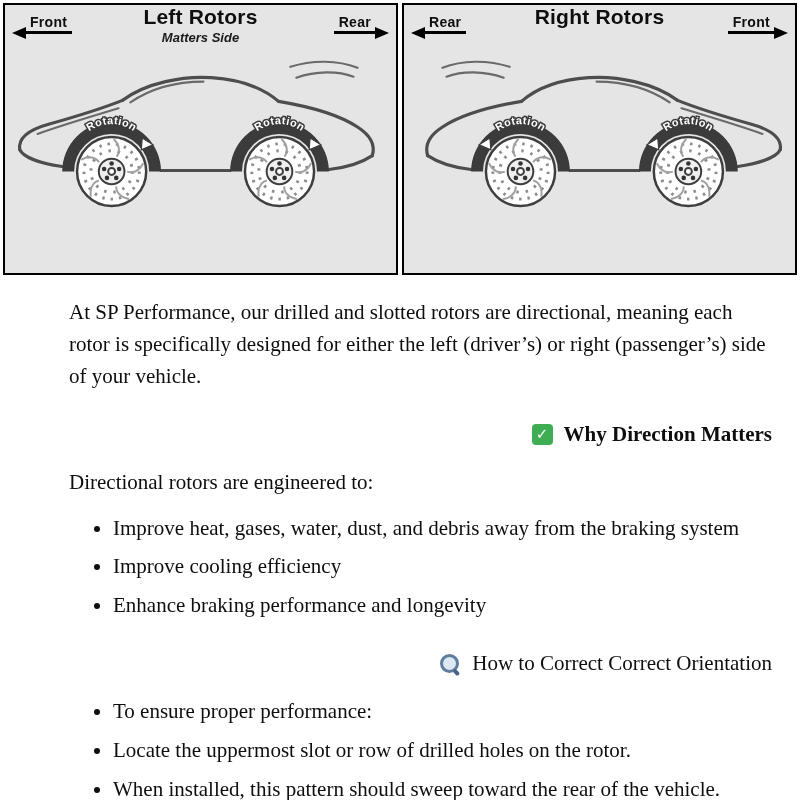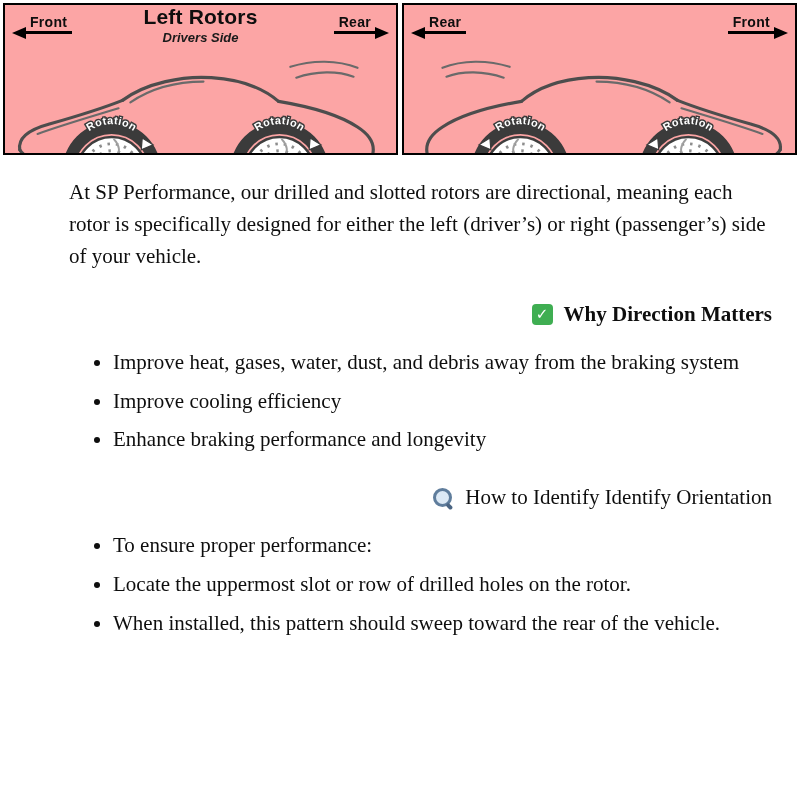--- a/index.html
+++ b/index.html
@@ -1,21 +1,21 @@
 <!DOCTYPE html>
 <html><head>
 <meta charset="utf-8">
 <style>
   * { box-sizing: border-box; }
   html,body { margin:0; padding:0; background:#fff; width:800px; }
   body { font-family:"Liberation Serif", serif; color:#0e0e0e; }
 
   
   .diagram { display:flex; gap:4px; padding:3px 3px 0 3px; }
-  .panel { position:relative; flex:1; border:2.5px solid #000; background:#fca5a5; height:152px; overflow:hidden; }
+  .panel { position:relative; flex:1; border:2.5px solid #000; background:#e5e5e5; height:272px; overflow:hidden; }
   .panel-head { position:relative; height:46px; }
   .panel-title { text-align:center; font-family:"Liberation Sans",sans-serif; font-weight:bold; font-size:21px; letter-spacing:.2px; }
   .panel-sub { text-align:center; font-family:"Liberation Sans",sans-serif; font-weight:bold; font-style:italic; font-size:13px; color:#1a1a1a; margin-top:1px; }
   .dir { position:absolute; top:9px; font-family:"Liberation Sans",sans-serif; font-weight:bold; font-size:14px; border-bottom:3px solid #000; padding:0 5px 1px 5px; letter-spacing:.3px; }
   .dir-left { left:20px; }
   .dir-left::before { content:""; position:absolute; left:-13px; bottom:-8px; width:0; height:0;
      border-top:6.5px solid transparent; border-bottom:6.5px solid transparent; border-right:14px solid #000; }
   .dir-right { right:20px; }
   .dir-right::after { content:""; position:absolute; right:-13px; bottom:-8px; width:0; height:0;
      border-top:6.5px solid transparent; border-bottom:6.5px solid transparent; border-left:14px solid #000; }
@@ -61,21 +61,21 @@
 <body>
 
 <div class="diagram">
 
   <div class="panel">
     <div class="panel-head">
       <span class="dir dir-left">
         <span>Front</span>
       </span>
       <div class="panel-title">Left Rotors</div>
-      <div class="panel-sub">Drivers Side</div>
+      <div class="panel-sub">Matters Side</div>
       <span class="dir dir-right">
         <span>Rear</span>
       </span>
     </div>
 
     <svg class="car-svg" viewBox="0 0 390 160">
       <g class="sketch">
         <path d="M 12 100 C 10 88 20 80 42 74 C 70 66 96 58 116 50"></path>
         <path d="M 116 50 C 140 32 178 25 206 27 C 238 29 260 39 274 51"></path>
         <path d="M 274 51 C 304 56 336 65 354 77 C 368 86 372 96 369 106"></path>
@@ -141,20 +141,21 @@
       <text class="rot-text"><textPath href="#arc-l-r" startOffset="50%" text-anchor="middle">Rotation</textPath></text>
       <polygon class="rot-arrow" points="306,88 317,95 305,100"></polygon>
     </svg>
   </div>
 
   <div class="panel">
     <div class="panel-head">
       <span class="dir dir-left">
         <span>Rear</span>
       </span>
+      <div class="panel-title">Right Rotors</div>
       <span class="dir dir-right">
         <span>Front</span>
       </span>
     </div>
 
     <svg class="car-svg" viewBox="0 0 390 160">
       <g transform="translate(390,0) scale(-1,1)">
         <g class="sketch">
           <path d="M 12 100 C 10 88 20 80 42 74 C 70 66 96 58 116 50"></path>
           <path d="M 116 50 C 140 32 178 25 206 27 C 238 29 260 39 274 51"></path>
@@ -225,30 +226,31 @@
 
 <div class="article">
 
   <p>At SP Performance, our drilled and slotted rotors are directional, meaning each rotor is specifically designed for either the left (driver’s) or right (passenger’s) side of your vehicle.</p>
 
   <div class="sec-head bold">
     <span class="check-icon"></span>
     <span class="sec-title">Why Direction Matters</span>
   </div>
 
+  <p>Directional rotors are engineered to:</p>
 
   <ul>
     <li>Improve heat, gases, water, dust, and debris away from the braking system</li>
     <li>Improve cooling efficiency</li>
     <li>Enhance braking performance and longevity</li>
   </ul>
 
   <div class="sec-head">
     <span class="magnifier-icon"></span>
-    <span class="sec-title">How to Identify Identify Orientation</span>
+    <span class="sec-title">How to Correct Correct Orientation</span>
   </div>
 
   <ul>
     <li>To ensure proper performance:</li>
     <li>Locate the uppermost slot or row of drilled holes on the rotor.</li>
     <li>When installed, this pattern should sweep toward the rear of the vehicle.</li>
   </ul>
 
 </div>
 

